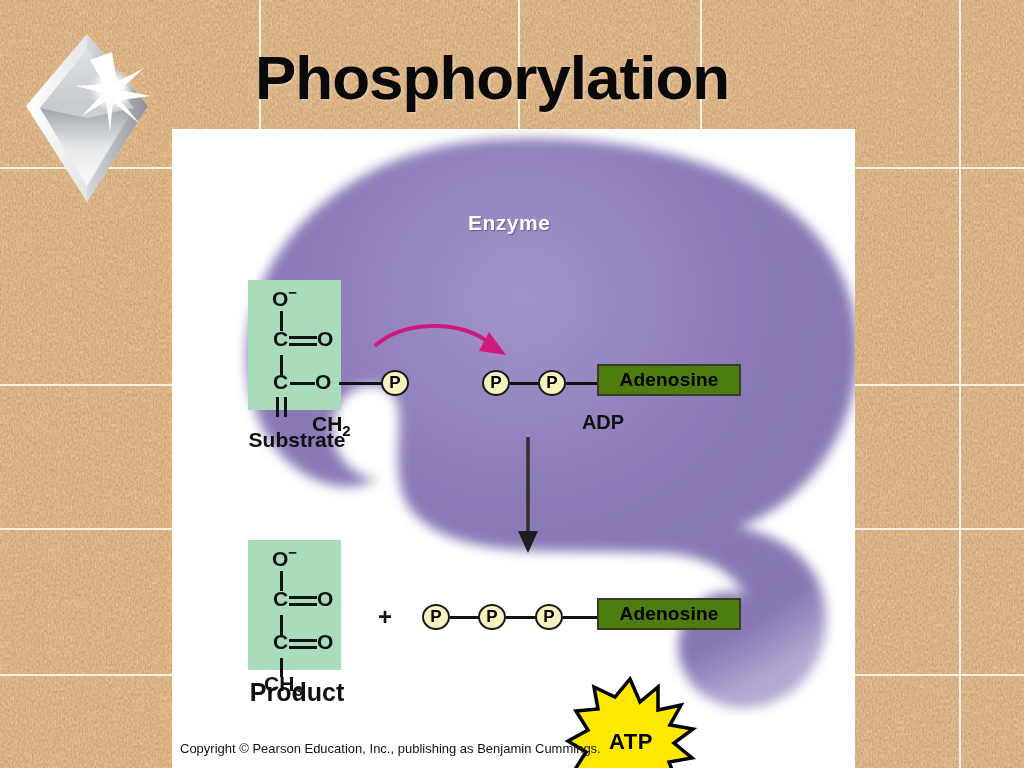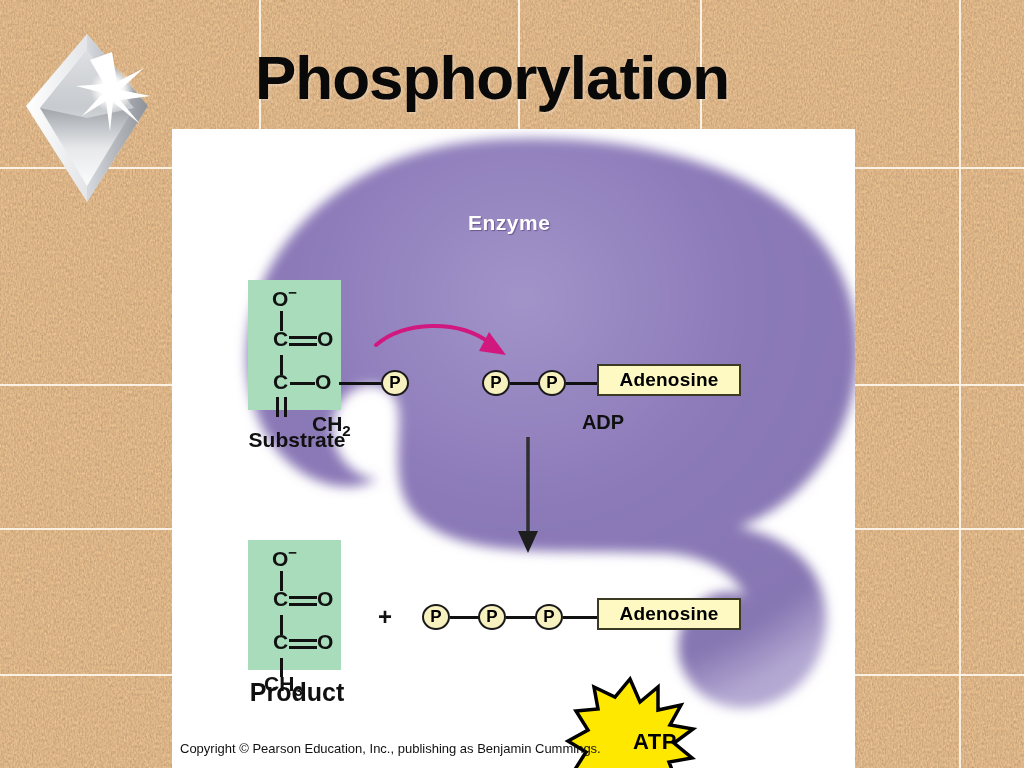--- a/index.html
+++ b/index.html
@@ -48,21 +48,21 @@
 
   .pcircle{
     position:absolute;width:28px;height:26px;border-radius:50%;
     background:#f7f1c0;border:2.5px solid #1a1a1a;
     font-weight:bold;font-size:17px;color:#000;
     display:flex;align-items:center;justify-content:center;
     box-sizing:border-box;
   }
 
   .adenosine{
-    position:absolute;background:#fef9c3;border:2.5px solid #3b3a22;
+    position:absolute;background:#4d7c0f;border:2.5px solid #3b3a22;
     font-weight:bold;font-size:19px;color:#000;
     display:flex;align-items:center;justify-content:center;
     box-sizing:border-box;letter-spacing:.2px;
   }
 
   #atp-text{
     position:absolute;font-weight:bold;font-size:22px;color:#000;
     letter-spacing:.5px;
   }
 
@@ -263,16 +263,16 @@
   <div class="lbl" style="left:206px;top:474px;font-size:24px;">+</div>
 
   <div class="pcircle" style="left:250px;top:475px;">P</div>
   <div class="bond" style="left:278px;top:487px;width:29px;height:3px;"></div>
   <div class="pcircle" style="left:306px;top:475px;">P</div>
   <div class="bond" style="left:334px;top:487px;width:30px;height:3px;"></div>
   <div class="pcircle" style="left:363px;top:475px;">P</div>
   <div class="bond" style="left:391px;top:487px;width:34px;height:3px;"></div>
   <div class="adenosine" style="left:425px;top:469px;width:144px;height:32px;">Adenosine</div>
 
-  <div id="atp-text" style="left:437px;top:600px;margin-left:24px;">ATP</div>
+  <div id="atp-text" style="left:437px;top:600px;">ATP</div>
 
   <div id="copyright">Copyright © Pearson Education, Inc., publishing as Benjamin Cummings.</div>
 </div>
 
 </body></html>

